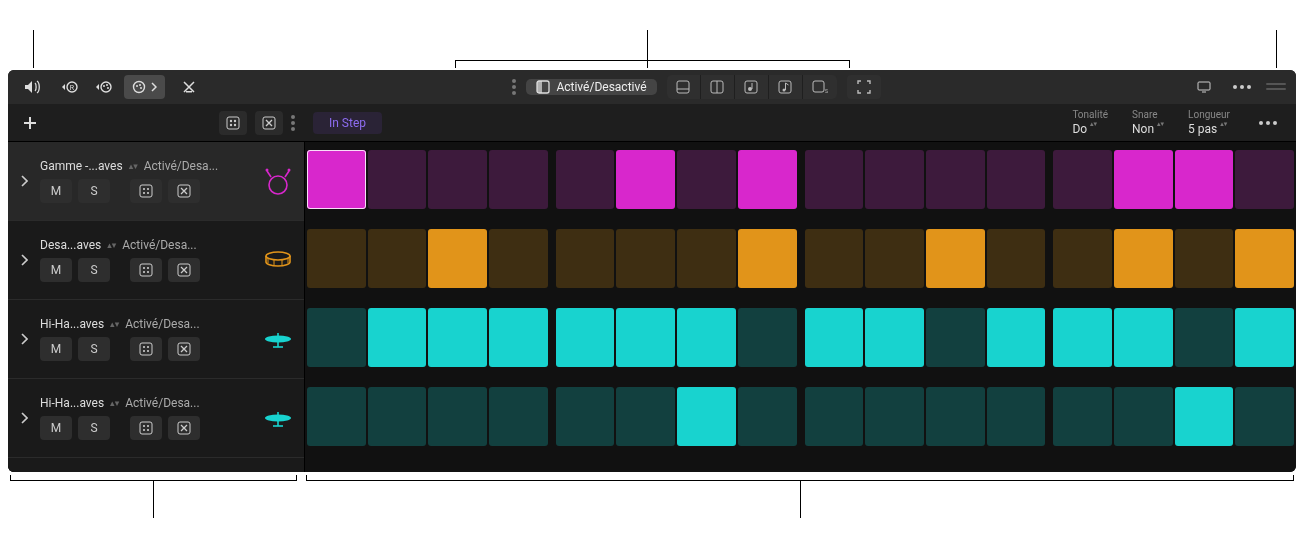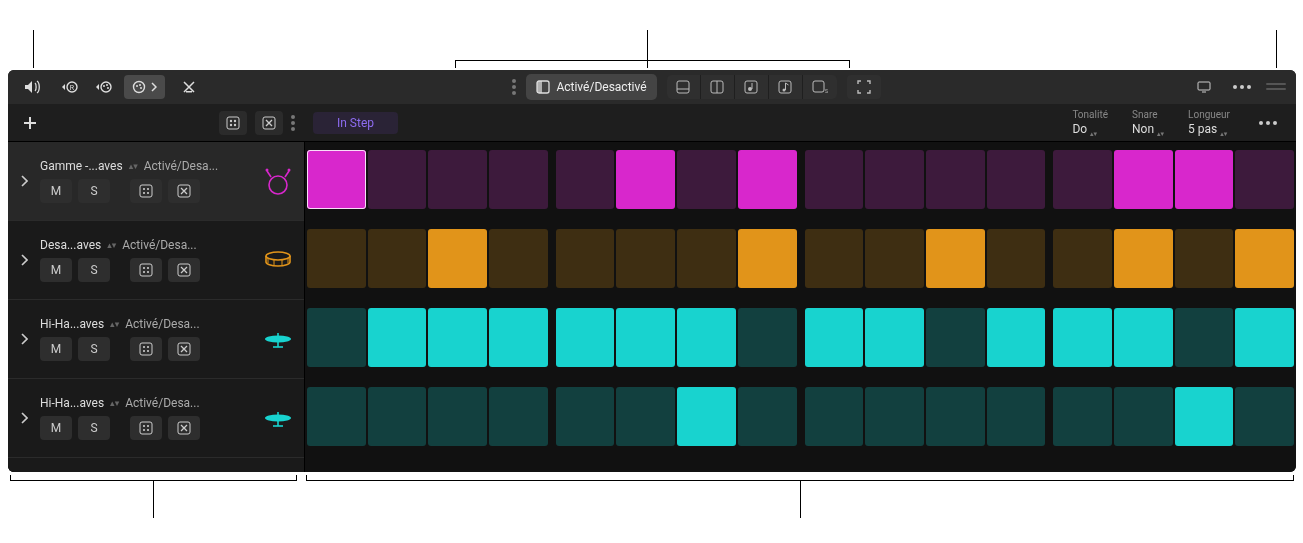--- a/index.html
+++ b/index.html
@@ -60,21 +60,21 @@
     display: flex;
     flex-direction: column;
     justify-content: space-between;
   }
   .vgrip i { width:4px; height:4px; background:#777; border-radius:50%; display:block; }
   .hgrip { width:20px; height:8px; display:flex; flex-direction:column; gap:3px; }
   .hgrip i { height:2px; background:#555; border-radius:1px; display:block; }
   .edit-toggle {
     background: #444;
     border-radius: 5px;
-    height: 26px;
+    height: 16px;
     display: flex;
     align-items: center;
     gap: 6px;
     padding: 0 10px;
     font-size: 12px;
     color: #eee;
   }
   .edit-btn-group {
     display:flex;
     background:#2f2f2f;
@@ -112,42 +112,42 @@
     display: flex;
     align-items: center;
     justify-content: center;
     cursor: pointer;
   }
   .in-step {
     margin-left: 8px;
     background: #2a2336;
     border-radius: 4px;
     height: 22px;
-    padding: 0 24px;
+    padding: 0 16px;
     display: flex;
     align-items: center;
     color: #8d6cf0;
     font-size: 12px;
   }
   .subbar-right {
     flex: 1;
     display: flex;
     align-items: center;
     justify-content: flex-end;
     gap: 24px;
     padding-right: 14px;
   }
   .param {
     display: flex;
     flex-direction: column;
     align-items: flex-start;
     gap: 2px;
   }
   .param .label { font-size: 10px; color: #888; }
-  .param .value { font-size: 12px; color: #ddd; display:flex; align-items:flex-end; gap:3px; }
+  .param .value { font-size: 12px; color: #ddd; display:flex; align-items:flex-start; gap:3px; }
   .updn { display:inline-flex; flex-direction:column; line-height:4px; font-size:7px; color:#777; }
   .more-dots { display:flex; gap:3px; }
   .more-dots i { width:4px; height:4px; border-radius:50%; background:#ccc; display:block;}
 
   
   .body {
     flex: 1;
     display: flex;
     background: #111;
   }

